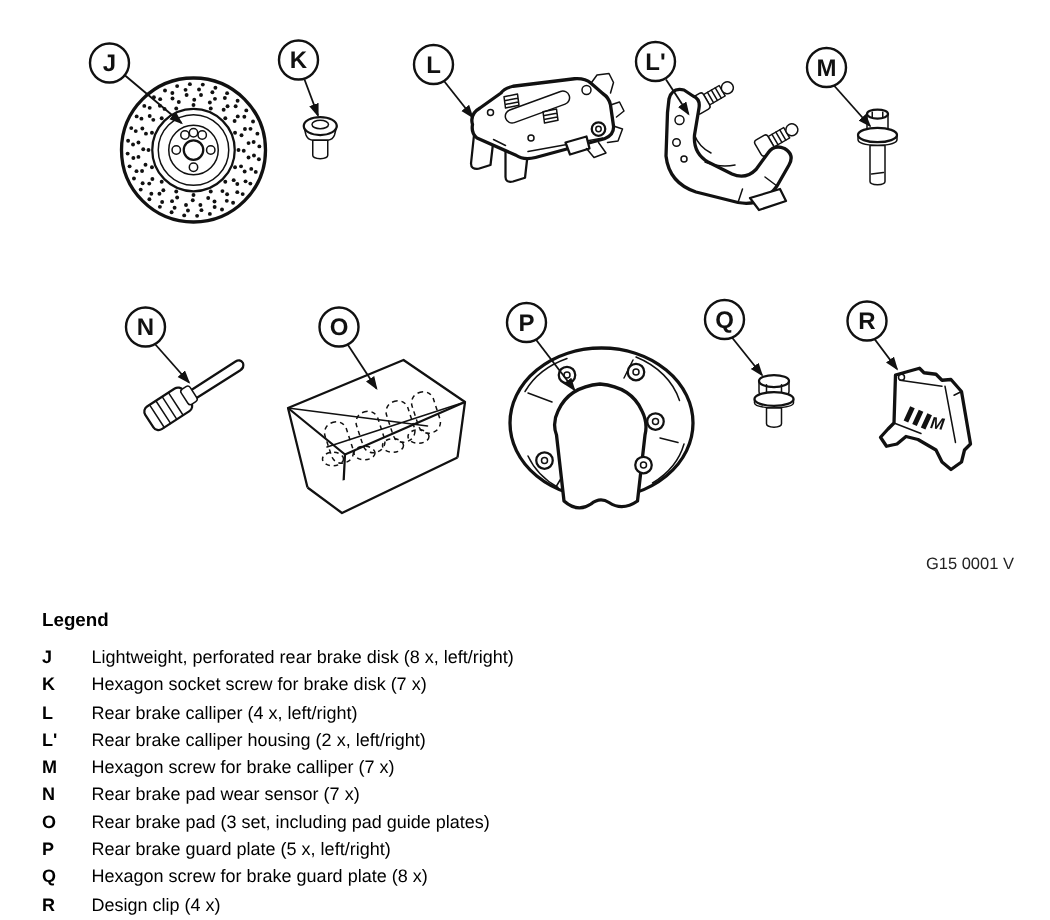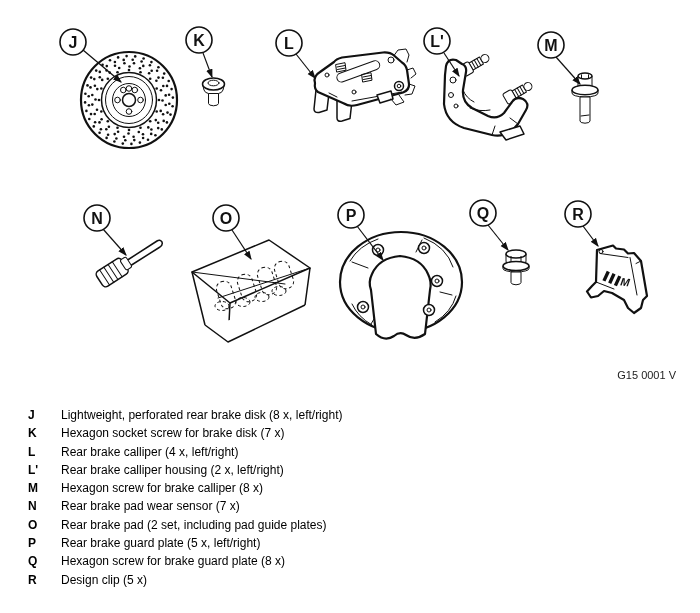--- a/index.html
+++ b/index.html
@@ -356,54 +356,55 @@
     <g>
       <path class="leader" marker-end="url(#ah)" d="M583,226 L598,246"></path>
       <circle class="callout-circle" cx="578" cy="214" r="13"></circle>
       <text class="callout-letter" x="578" y="219.5">R</text>
     </g>
 
     <text class="figcode" x="676" y="379">G15 0001 V</text>
   </svg>
 
   <div class="legend">
+    <div class="legend-title">Legend</div>
     <div class="legend-row">
       <span class="legend-key">J</span>
       <span class="legend-label">Lightweight, perforated rear brake disk (8 x, left/right)</span>
     </div>
     <div class="legend-row">
       <span class="legend-key">K</span>
       <span class="legend-label">Hexagon socket screw for brake disk (7 x)</span>
     </div>
     <div class="legend-row">
       <span class="legend-key">L</span>
       <span class="legend-label">Rear brake calliper (4 x, left/right)</span>
     </div>
     <div class="legend-row">
       <span class="legend-key">L'</span>
       <span class="legend-label">Rear brake calliper housing (2 x, left/right)</span>
     </div>
     <div class="legend-row">
       <span class="legend-key">M</span>
-      <span class="legend-label">Hexagon screw for brake calliper (8 x)</span>
+      <span class="legend-label">Hexagon screw for brake calliper (7 x)</span>
     </div>
     <div class="legend-row">
       <span class="legend-key">N</span>
       <span class="legend-label">Rear brake pad wear sensor (7 x)</span>
     </div>
     <div class="legend-row">
       <span class="legend-key">O</span>
-      <span class="legend-label">Rear brake pad (2 set, including pad guide plates)</span>
+      <span class="legend-label">Rear brake pad (3 set, including pad guide plates)</span>
     </div>
     <div class="legend-row">
       <span class="legend-key">P</span>
       <span class="legend-label">Rear brake guard plate (5 x, left/right)</span>
     </div>
     <div class="legend-row">
       <span class="legend-key">Q</span>
       <span class="legend-label">Hexagon screw for brake guard plate (8 x)</span>
     </div>
     <div class="legend-row">
       <span class="legend-key">R</span>
-      <span class="legend-label">Design clip (5 x)</span>
+      <span class="legend-label">Design clip (4 x)</span>
     </div>
   </div>
 </div>
 
 </body></html>

